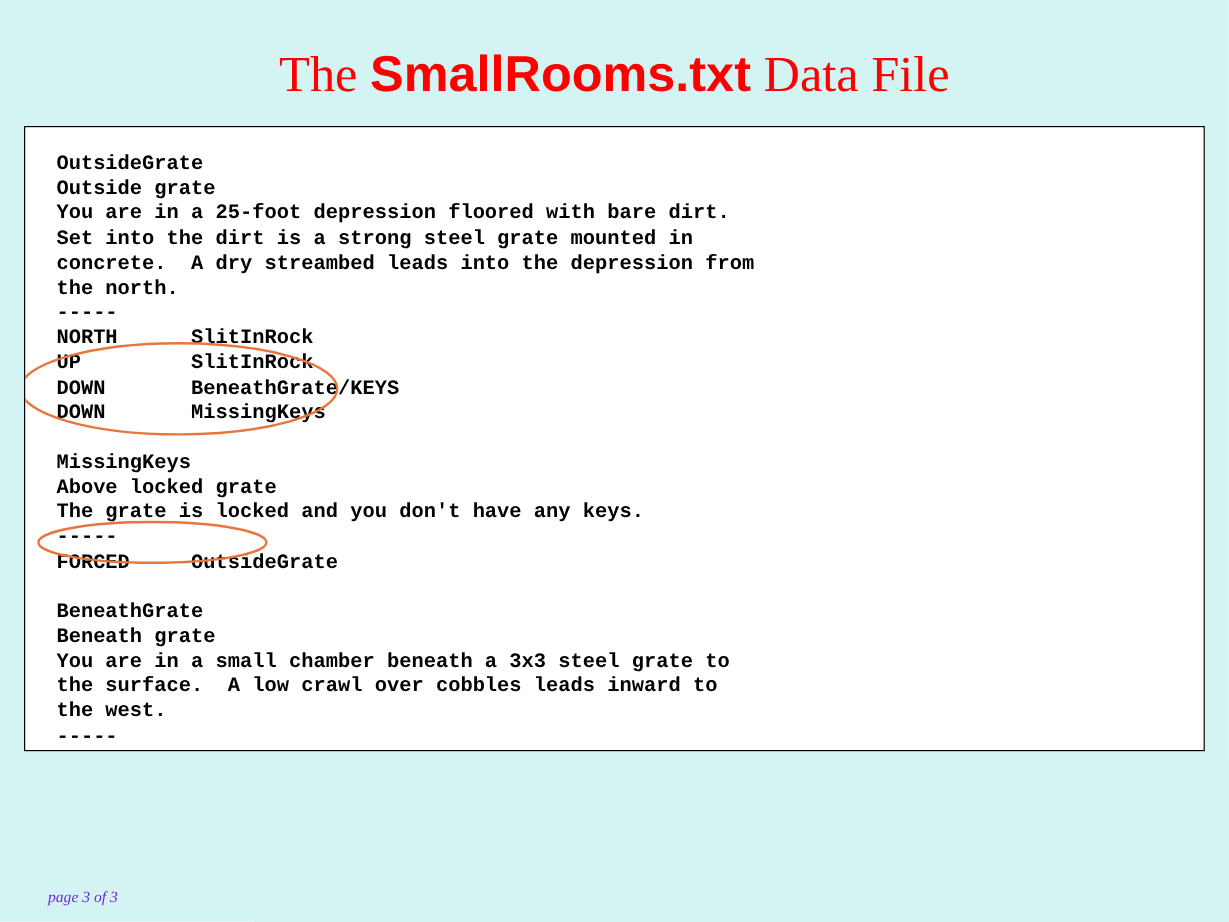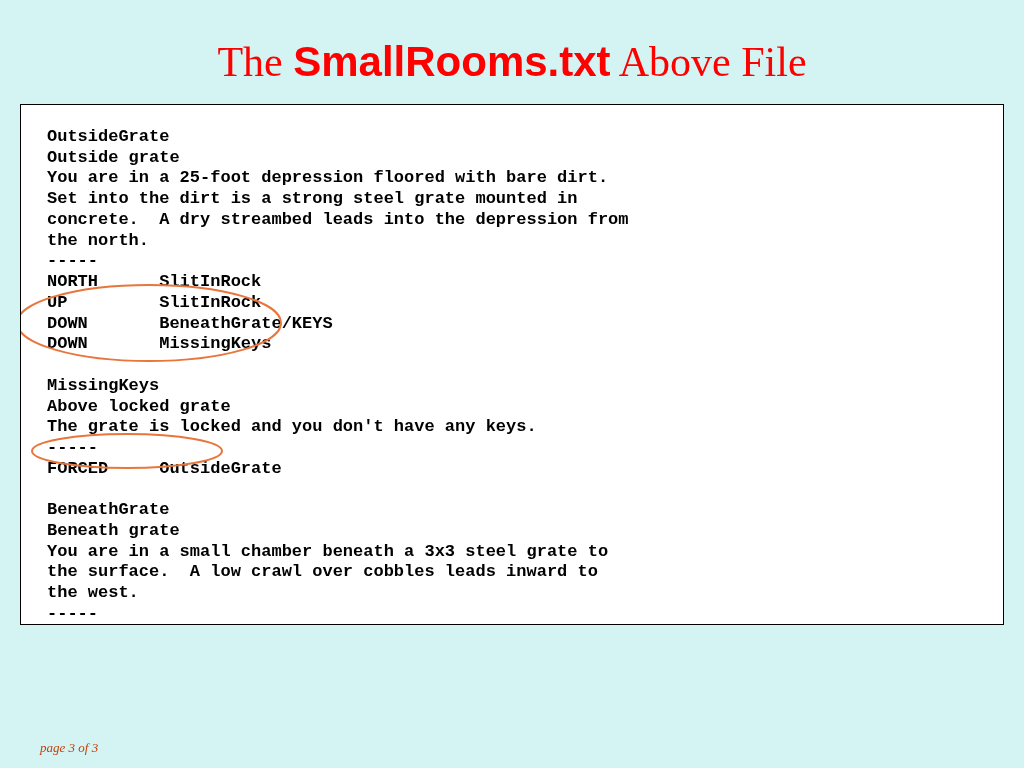--- a/index.html
+++ b/index.html
@@ -39,33 +39,33 @@
     line-height: 1.22;
     white-space: pre;
     color: #000;
   }
   .footer {
     position: absolute;
     bottom: 12px;
     left: 40px;
     font-size: 13px;
     font-style: italic;
-    color: #c2410c;
+    color: #6d28d9;
   }
   .annotation {
     position: absolute;
     pointer-events: none;
   }
   .annotation svg { display: block; }
 </style>
 </head>
 <body>
 
 <h1 class="title">
-  <span>The </span><span class="mono">SmallRooms.txt</span><span> Above File</span>
+  <span>The </span><span class="mono">SmallRooms.txt</span><span> Data File</span>
 </h1>
 
 <div class="content-box">
   <pre class="file-content" id="file-content">OutsideGrate
 Outside grate
 You are in a 25-foot depression floored with bare dirt.
 Set into the dirt is a strong steel grate mounted in
 concrete.  A dry streambed leads into the depression from
 the north.
 -----

